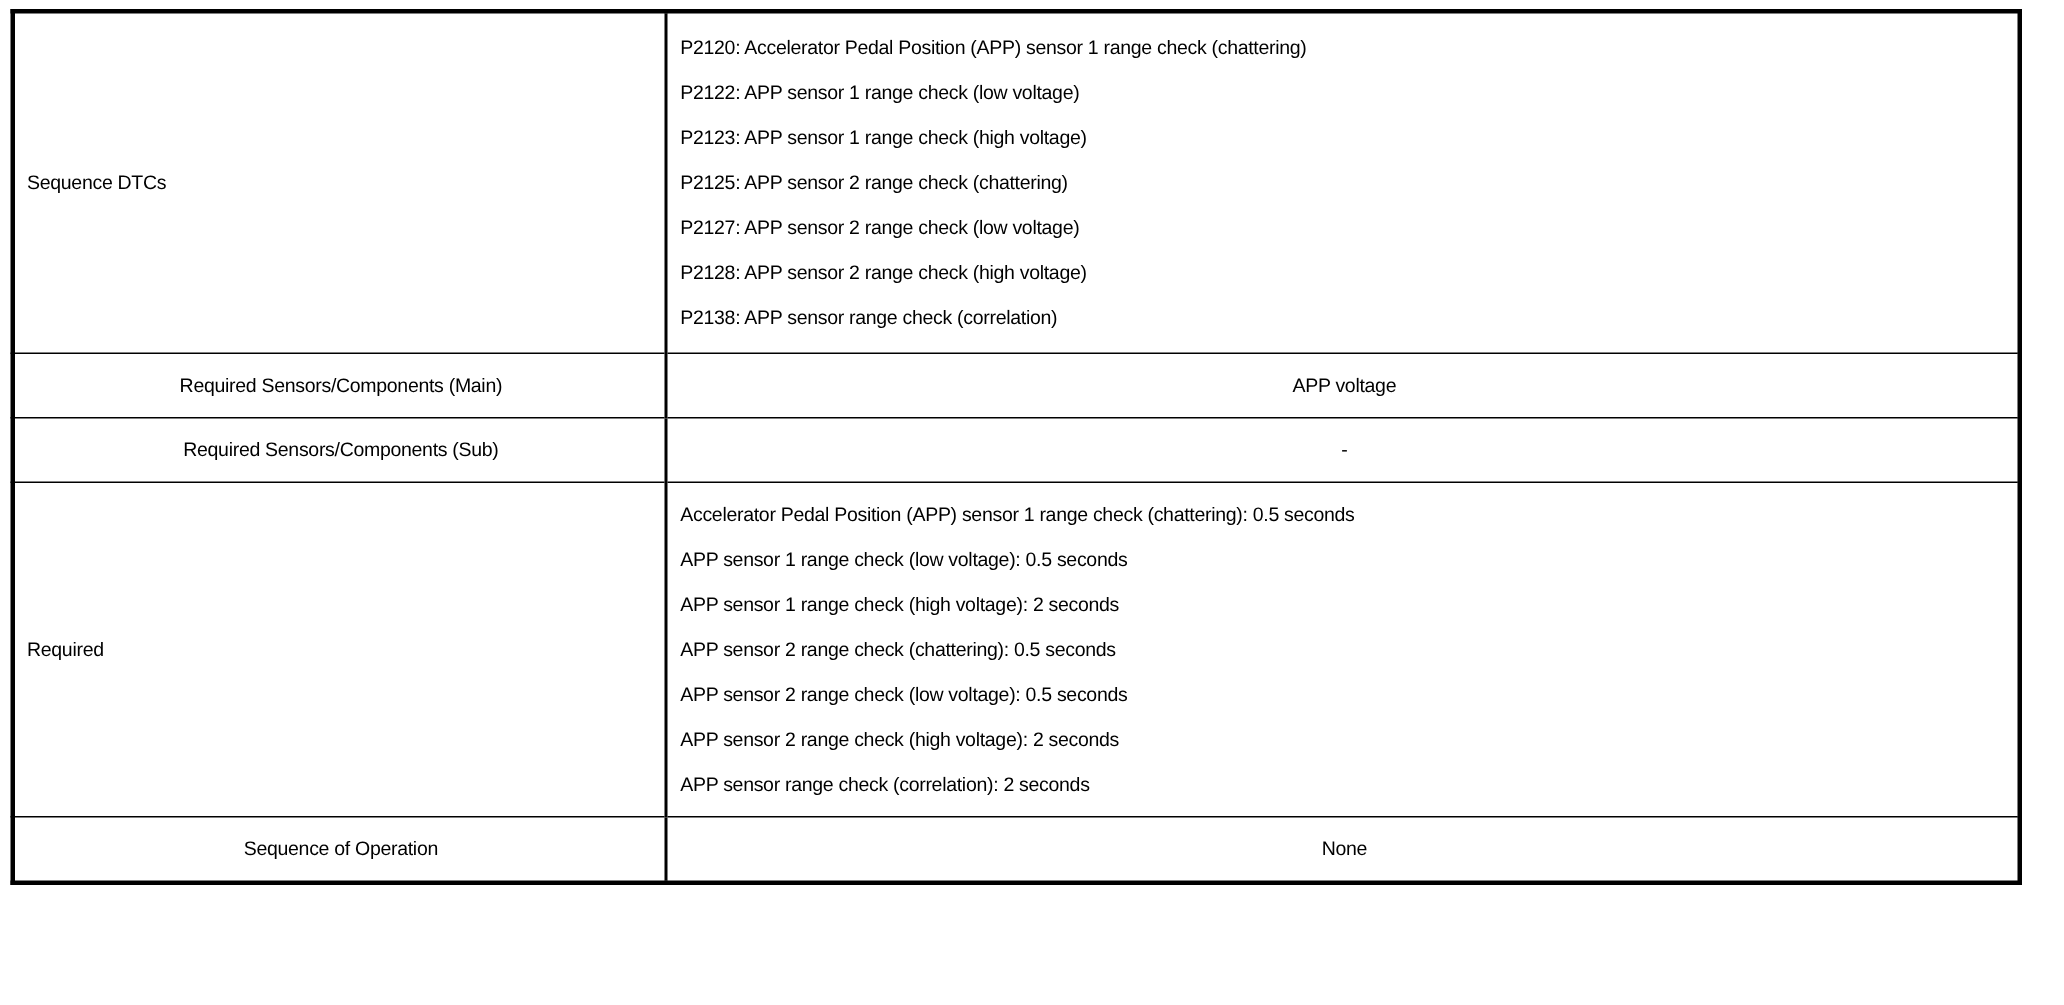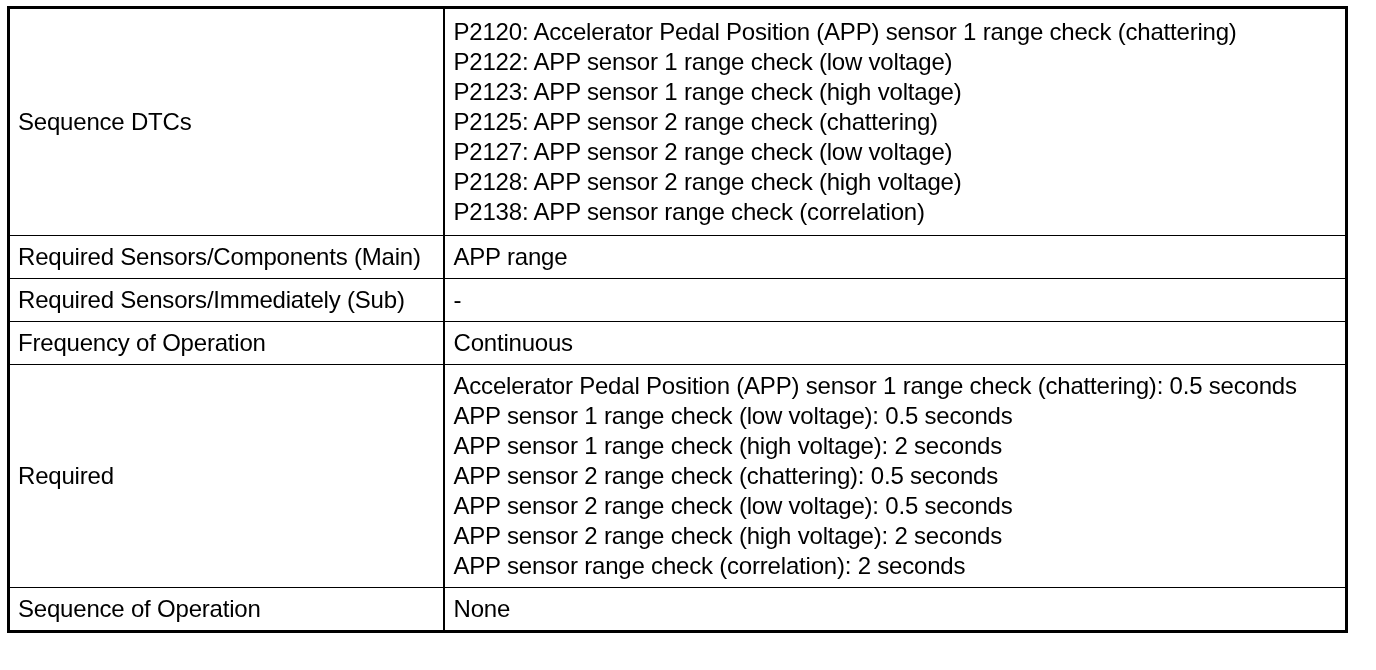--- a/index.html
+++ b/index.html
@@ -38,21 +38,21 @@
 
   .spec-table td {
     border: 1px solid #000000;
     padding: 0;
     vertical-align: middle;
     background: #ffffff;
   }
 
   .cell-label,
   .cell-value {
-    font-size: 24px;
+    font-size: 13px;
     line-height: 30px;
     letter-spacing: -0.2px;
     white-space: pre-line;
   }
 
   .cell-label {
     padding: 5px 6px 5px 8px;
   }
 
   .cell-value {
@@ -66,20 +66,21 @@
 
   tr.row-tall td {
     height: 226px;
   }
   tr.row-duration td {
     height: 222px;
     margin-left: 28px;
   }
   tr.row-single td {
     height: 42px;
+    text-align: center;
   }
 
   .multiline {
     display: block;
   }
 </style>
 </head>
 <body>
 
 <div class="sheet">
@@ -104,41 +105,33 @@
 P2128: APP sensor 2 range check (high voltage)
 P2138: APP sensor range check (correlation)</div>
         </td>
       </tr>
 
       <tr class="row-single">
         <td>
           <div class="cell-label">Required Sensors/Components (Main)</div>
         </td>
         <td class="value-cell">
-          <div class="cell-value">APP range</div>
+          <div class="cell-value">APP voltage</div>
         </td>
       </tr>
 
       <tr class="row-single">
         <td>
-          <div class="cell-label">Required Sensors/Immediately (Sub)</div>
+          <div class="cell-label">Required Sensors/Components (Sub)</div>
         </td>
         <td class="value-cell">
           <div class="cell-value">-</div>
         </td>
       </tr>
 
-      <tr class="row-single">
-        <td>
-          <div class="cell-label">Frequency of Operation</div>
-        </td>
-        <td class="value-cell">
-          <div class="cell-value">Continuous</div>
-        </td>
-      </tr>
 
       <tr class="row-duration">
         <td>
           <div class="cell-label">Required</div>
         </td>
         <td class="value-cell">
           <div class="cell-value multiline">Accelerator Pedal Position (APP) sensor 1 range check (chattering): 0.5 seconds
 APP sensor 1 range check (low voltage): 0.5 seconds
 APP sensor 1 range check (high voltage): 2 seconds
 APP sensor 2 range check (chattering): 0.5 seconds

